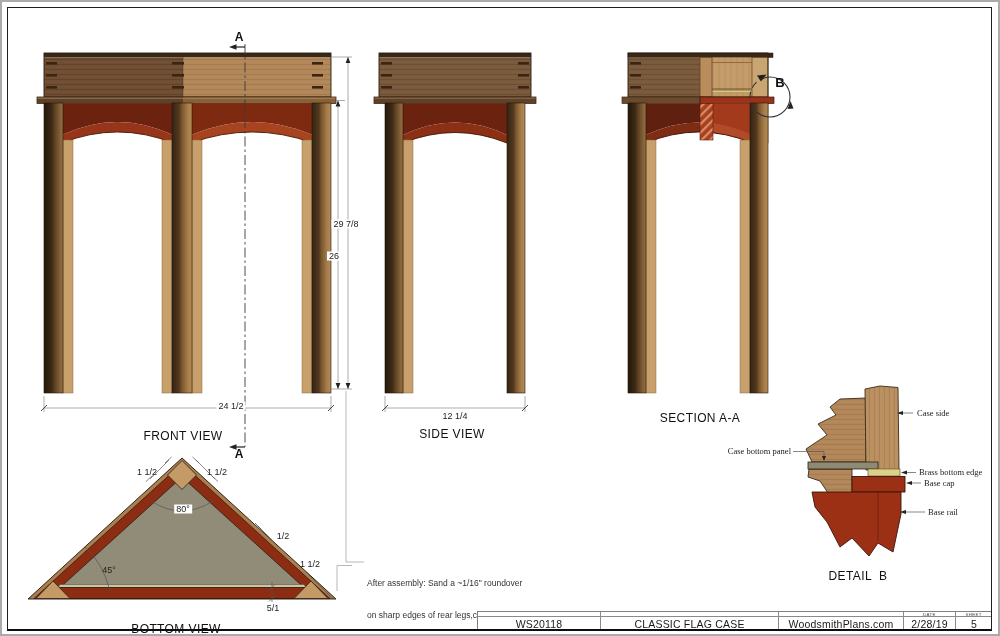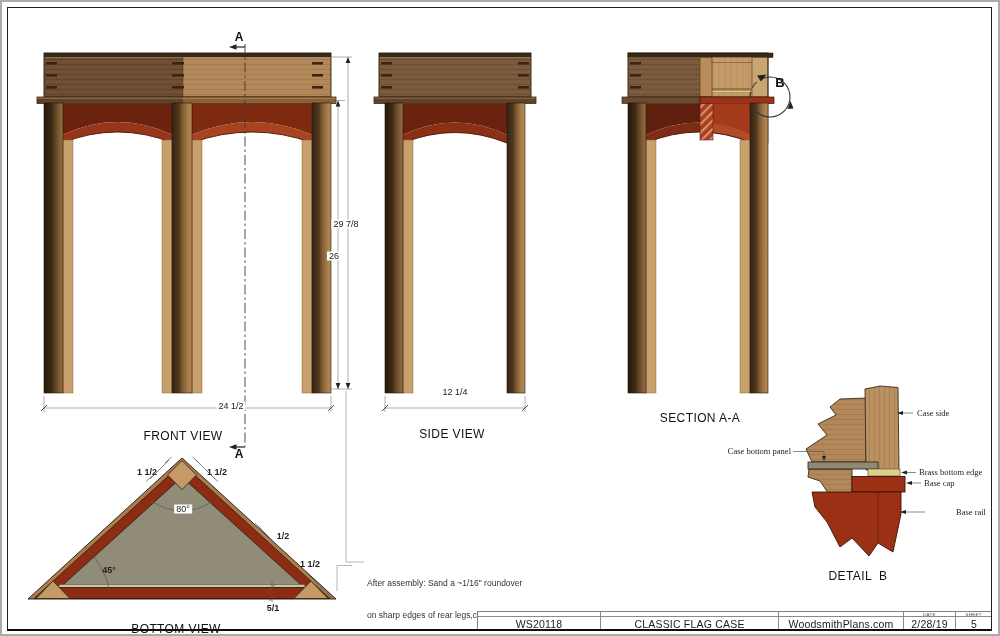--- a/index.html
+++ b/index.html
@@ -6,21 +6,21 @@
   .sheet{position:relative;width:1000px;height:636px;background:#fff;overflow:hidden;}
   .outer-border{position:absolute;inset:0;border:2px solid #ababab;pointer-events:none;}
   .inner-frame{position:absolute;left:7px;top:7px;width:985px;height:624px;
     border:1.3px solid #1f1f1f;border-bottom:2.6px solid #0d0d0d;box-sizing:border-box;pointer-events:none;}
   svg.draw{position:absolute;left:0;top:0;}
   .lbl{position:absolute;color:#1c1c1c;white-space:pre;line-height:1;}
   .center{transform:translate(-50%,-50%);}
   .view-title{font-size:12px;letter-spacing:.4px;color:#111;}
   .marker{font-size:12px;font-weight:700;color:#111;}
   .dim{font-size:9px;background:#fff;padding:0 2px;color:#222;}
-  .dimplain{font-size:9px;color:#222;font-weight:bold;}
+  .dimplain{font-size:9px;color:#222;}
   .callout{font-size:8.5px;color:#222;font-family:Liberation Serif, serif;}
   .callout-r{transform:translate(-100%,-50%);text-align:right;}
   .callout-l{transform:translate(0,-50%);}
   .note{font-size:8.5px;color:#333;line-height:10.5px;}
   .titleblock{position:absolute;left:477px;top:611px;width:515px;height:20px;background:#fff;
     border-top:1px solid #808080;border-left:1px solid #808080;box-sizing:border-box;}
   .tb-row{display:flex;width:100%;box-sizing:border-box;}
   .tb-tiny{height:5px;border-bottom:1px solid #8a8a8a;}
   .tb-main{height:14px;}
   .tb-cell{border-right:1px solid #8a8a8a;box-sizing:border-box;display:flex;align-items:center;justify-content:center;overflow:hidden;}
@@ -272,21 +272,21 @@
     </g>
   </svg>
 
   <div class="lbl marker center" style="left:239px;top:37px">A</div>
   <div class="lbl marker center" style="left:239px;top:454px">A</div>
   <div class="lbl marker center" style="left:780px;top:82px;font-size:13px">B</div>
 
   <div class="lbl dim center" style="left:346px;top:224px">29 7/8</div>
   <div class="lbl dim center" style="left:334px;top:256px">26</div>
   <div class="lbl dim center" style="left:231px;top:406px">24 1/2</div>
-  <div class="lbl dim center" style="left:455px;top:392px">12 1/4</div>
+  <div class="lbl dim center" style="left:455px;top:416px">12 1/4</div>
 
   <div class="lbl view-title center" style="left:183px;top:436px">FRONT VIEW</div>
   <div class="lbl view-title center" style="left:452px;top:434px">SIDE VIEW</div>
   <div class="lbl view-title center" style="left:700px;top:418px">SECTION A-A</div>
   <div class="lbl view-title center" style="left:176px;top:629px">BOTTOM VIEW</div>
   <div class="lbl view-title center" style="left:858px;top:576px">DETAIL  B</div>
 
   <div class="lbl dimplain center" style="left:147px;top:472px">1 1/2</div>
   <div class="lbl dimplain center" style="left:217px;top:472px">1 1/2</div>
   <div class="lbl dim center" style="left:183px;top:509px">80°</div>
@@ -297,21 +297,21 @@
 
   <div class="lbl note" style="left:367px;top:557px">
     <div>After assembly: Sand a ~1/16" roundover</div>
     <div>on sharp edges of rear legs,case, and case lid.</div>
   </div>
 
   <div class="lbl callout callout-l" style="left:917px;top:413px">Case side</div>
   <div class="lbl callout callout-r" style="left:791px;top:451px">Case bottom panel</div>
   <div class="lbl callout callout-l" style="left:919px;top:472px">Brass bottom edge</div>
   <div class="lbl callout callout-l" style="left:924px;top:483px">Base cap</div>
-  <div class="lbl callout callout-l" style="left:956px;top:512px">Base rail</div>
+  <div class="lbl callout callout-l" style="left:928px;top:512px">Base rail</div>
 
   <div class="titleblock">
     <div class="tb-row tb-tiny">
       <div class="tb-cell c1"></div>
       <div class="tb-cell c2"></div>
       <div class="tb-cell c3"></div>
       <div class="tb-cell c4">
           <span class="tb-tinylbl">DATE</span>
         </div>
       <div class="tb-cell c5">

